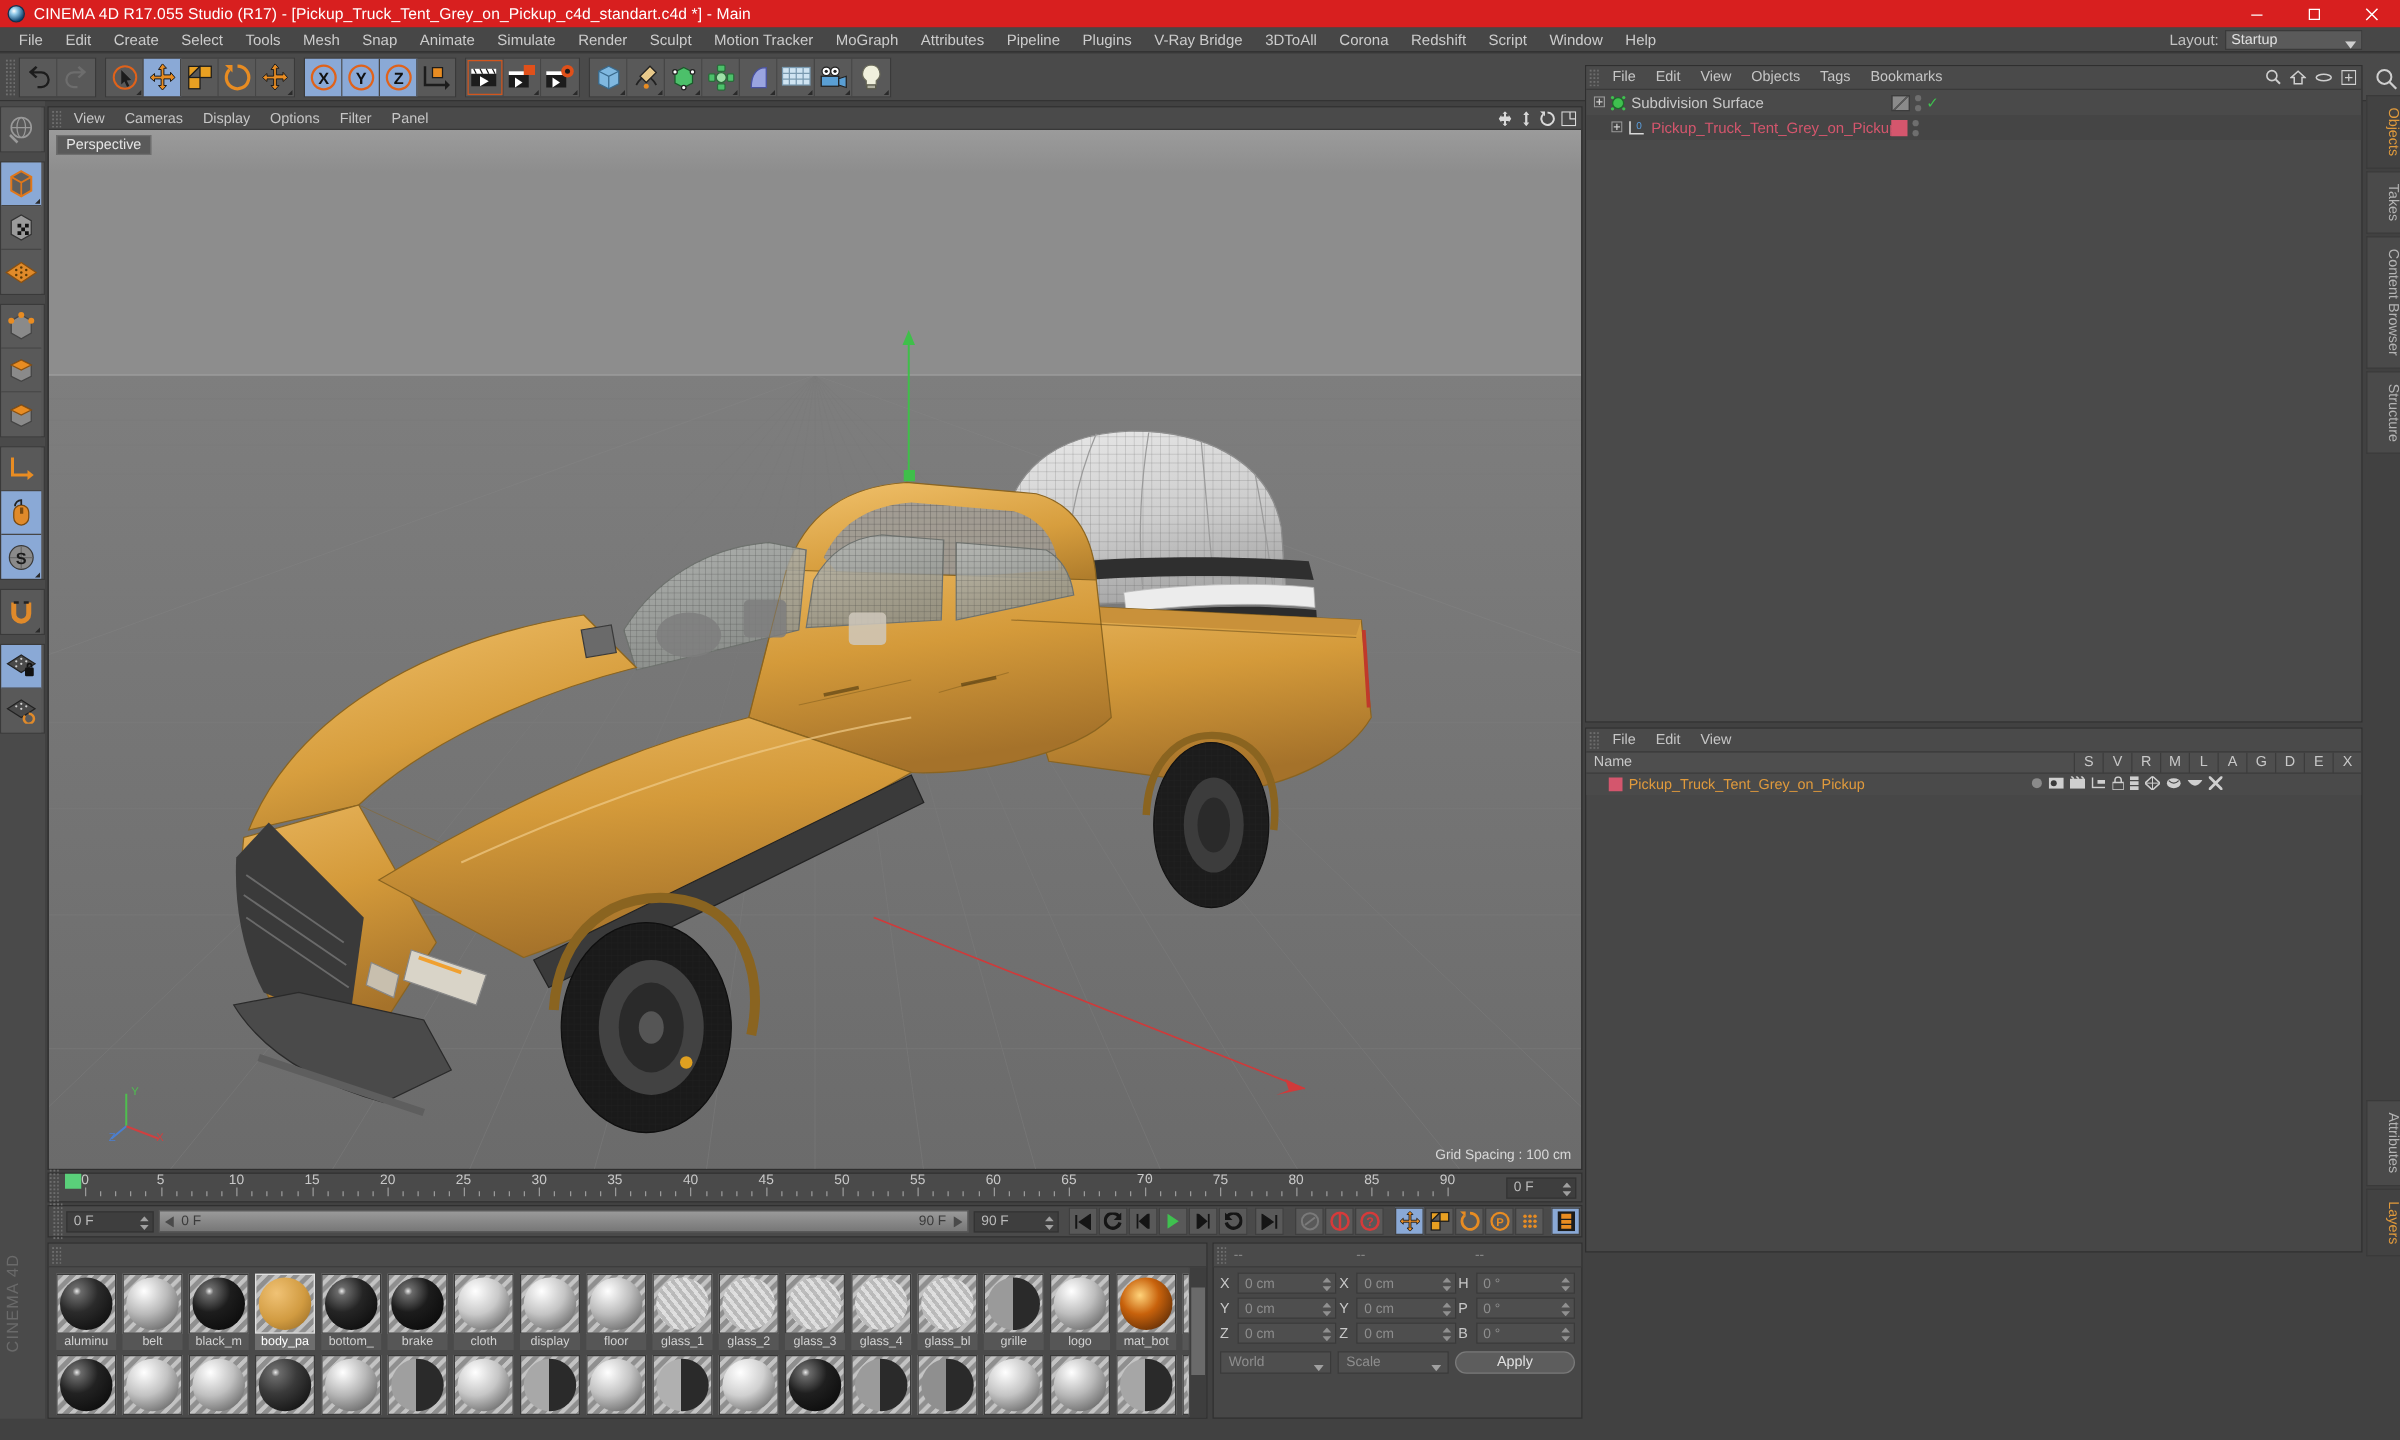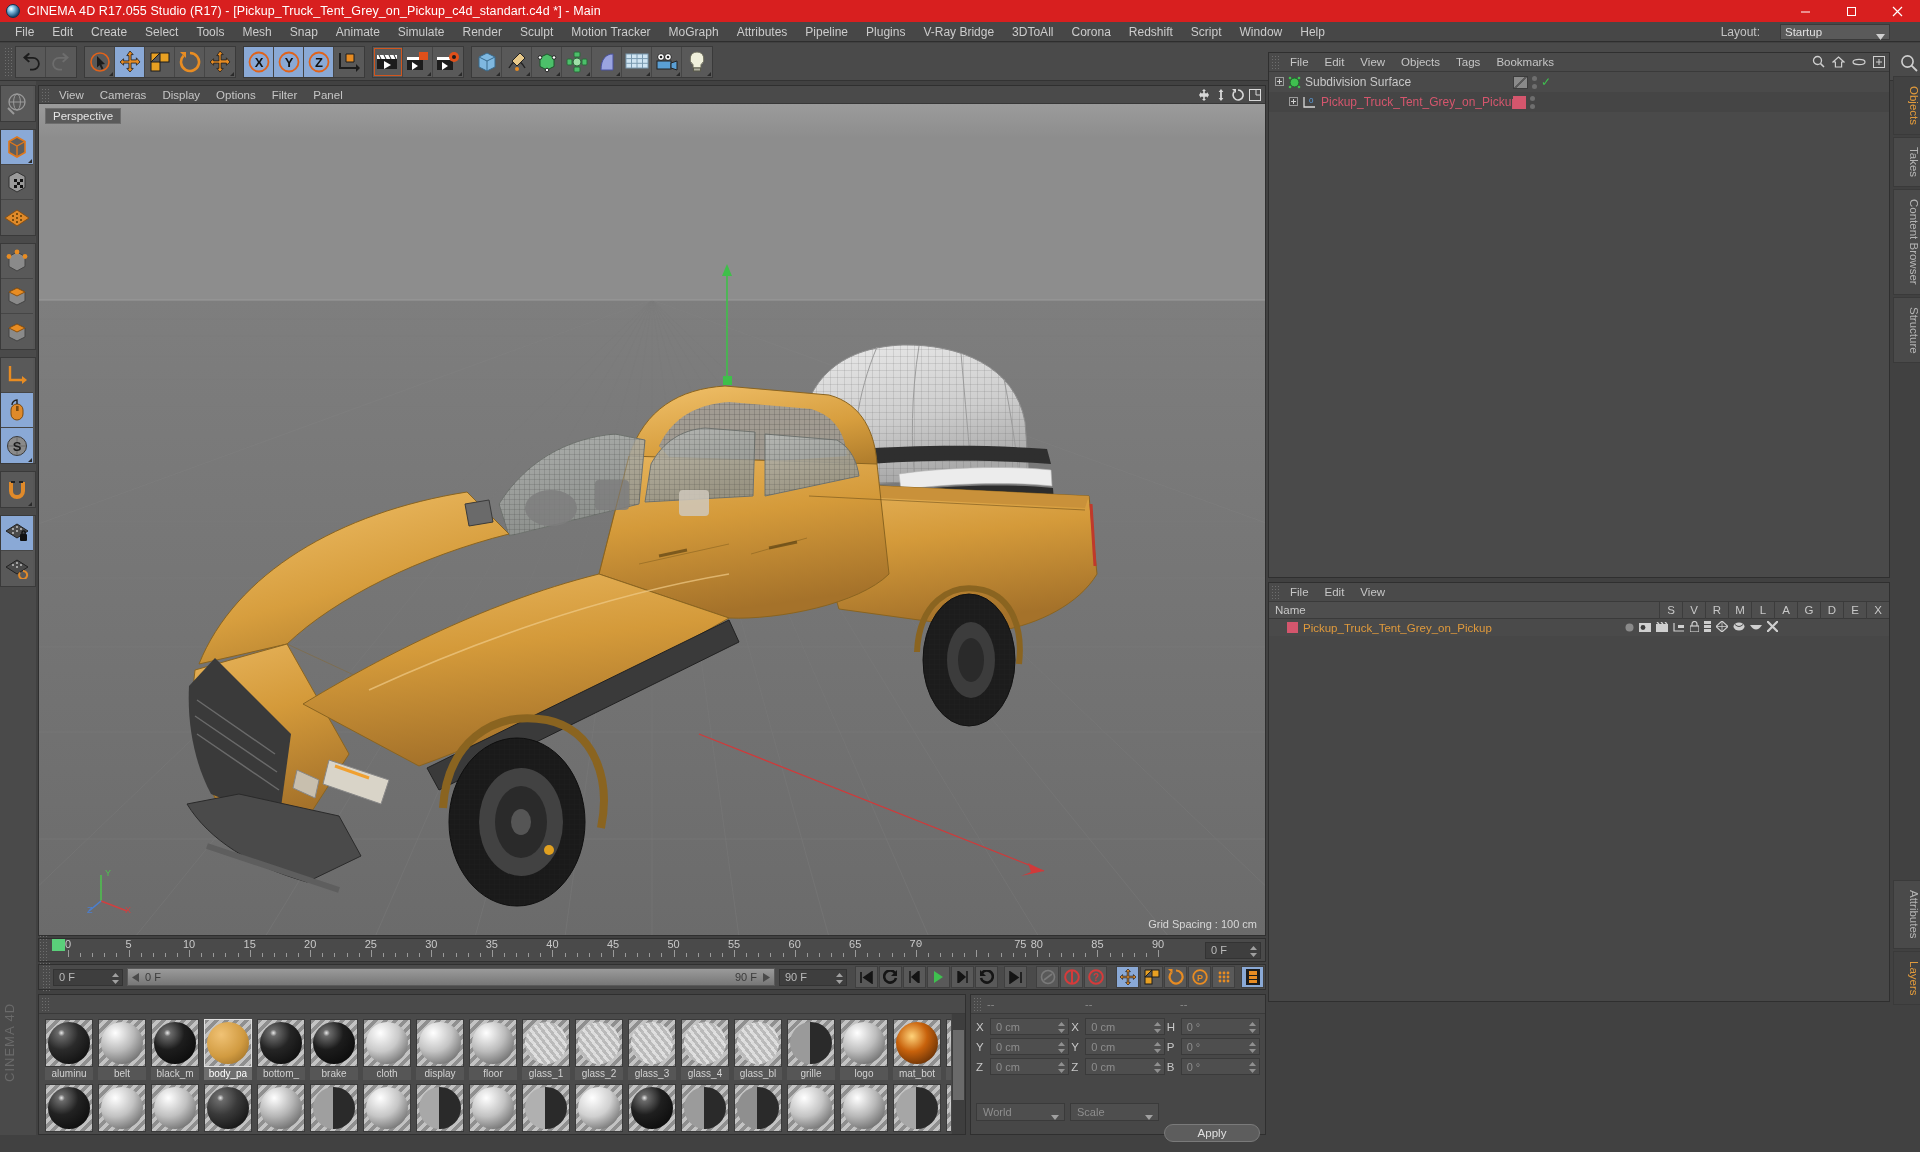--- a/index.html
+++ b/index.html
@@ -35,21 +35,21 @@
   .menubar {
     position:absolute; left:0; top:22px; width:1920px; height:20px;
     background:#474747; display:flex; align-items:center; padding-left:6px;
     border-bottom:1px solid #2e2e2e;
   }
   .menu-item {
     padding:0 9px; height:20px; line-height:20px; font-size:12px; color:#ccc; white-space:nowrap;
   }
   .layout-box {
     position:absolute; right:30px; top:22px; height:20px;
-    display:flex; align-items:center; gap:20px;
+    display:flex; align-items:center; gap:5px;
   }
   .layout-label { font-size:12px; color:#c4c4c4; }
   .layout-sel {
     width:110px; height:16px; background:#5a5a5a; border:1px solid #3a3a3a;
     display:flex; align-items:center; padding:0 4px; font-size:11.5px; color:#e0e0e0;
     position:relative;
   }
   .layout-sel .chev { position:absolute; right:4px; top:5px; }
 
   
@@ -252,21 +252,21 @@
     flex:1; height:17px; background:#4e4e4e; border:1px solid #3a3a3a;
     font-size:11px; color:#8e8e8e; display:flex; align-items:center; padding-left:5px; position:relative;
   }
   .co-bottom { display:flex; align-items:center; gap:5px; padding:3px 5px 0 5px; }
   .co-sel {
     flex:1; height:18px; background:#4e4e4e; border:1px solid #3a3a3a;
     font-size:11px; color:#8e8e8e; display:flex; align-items:center; padding-left:6px; position:relative;
   }
   .co-apply {
     width:96px; height:18px; background:#5d5d5d; border:1px solid #7a7a7a; border-radius:9px;
-    font-size:11.5px; color:#e0e0e0; display:flex; align-items:center; justify-content:center;margin-top:43px;
+    font-size:11.5px; color:#e0e0e0; display:flex; align-items:center; justify-content:center;
   }
 
   
   .statusbar {
     position:absolute; left:0; bottom:0; width:1920px; height:17px;
     background:#4a4a4a; border-top:1px solid #2f2f2f; display:flex; align-items:center; padding-left:4px;
   }
   .statusbar .grip { height:13px; margin-right:8px; }
   .status-text { font-size:11.5px; color:#cfcfcf; }
 </style>
@@ -1031,21 +1031,21 @@
         <div class="tick-lbl" style="left: 320.778px;">25</div>
         <div class="tick-lbl" style="left: 381.333px;">30</div>
         <div class="tick-lbl" style="left: 441.889px;">35</div>
         <div class="tick-lbl" style="left: 502.444px;">40</div>
         <div class="tick-lbl" style="left: 563px;">45</div>
         <div class="tick-lbl" style="left: 623.556px;">50</div>
         <div class="tick-lbl" style="left: 684.111px;">55</div>
         <div class="tick-lbl" style="left: 744.667px;">60</div>
         <div class="tick-lbl" style="left: 805.222px;">65</div>
         <div class="tick-lbl" style="left: 865.778px; font-family: Liberation Mono, monospace;">70</div>
-        <div class="tick-lbl" style="left: 926.333px; margin-left: 44px;">75</div>
+        <div class="tick-lbl" style="left: 926.333px;">75</div>
         <div class="tick-lbl" style="left: 986.889px;">80</div>
         <div class="tick-lbl" style="left: 1047.44px;">85</div>
         <div class="tick-lbl" style="left: 1108px;">90</div>
         <div class="tick" style="left: 18px; height: 7px;"></div>
         <div class="tick" style="left: 30.1111px; height: 4px;"></div>
         <div class="tick" style="left: 42.2222px; height: 4px;"></div>
         <div class="tick" style="left: 54.3333px; height: 4px;"></div>
         <div class="tick" style="left: 66.4444px; height: 4px;"></div>
         <div class="tick" style="left: 78.5556px; height: 7px;"></div>
         <div class="tick" style="left: 90.6667px; height: 4px;"></div>

